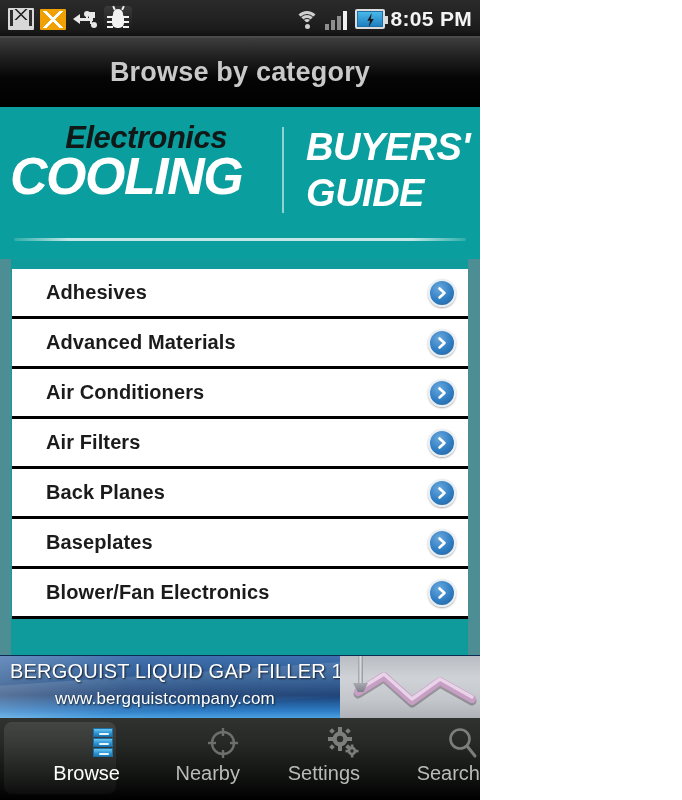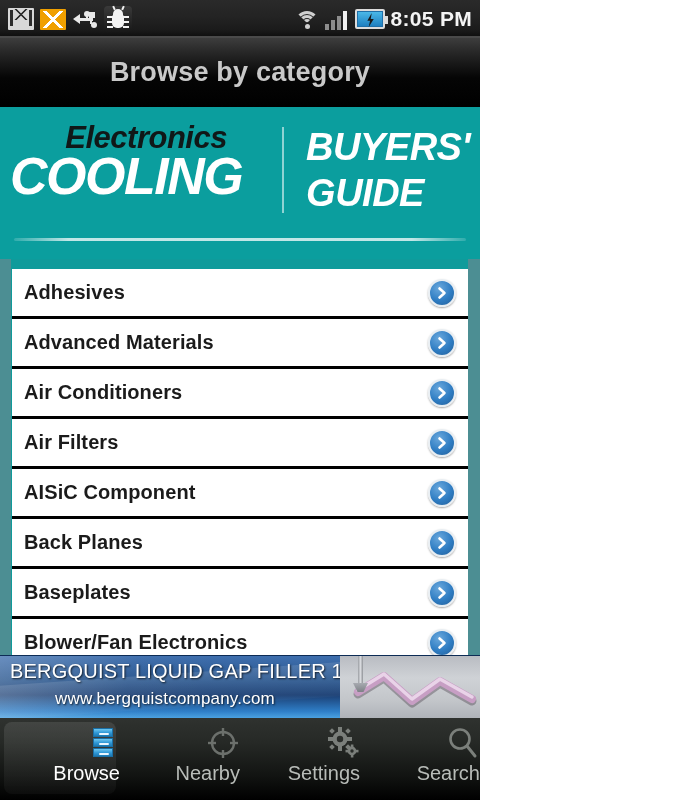--- a/index.html
+++ b/index.html
@@ -182,21 +182,21 @@
   }
   #list {
     position: absolute; left: 12px; top: 10px; width: 456px;
   }
   .row {
     height: 50px; background: #ffffff; border-bottom: 3px solid #000000;
     display: flex; align-items: center; position: relative;
   }
   .row .label {
     font-size: 20px; font-weight: bold; color: #1b1b1b; padding-left: 12px;
-    letter-spacing: 0.1px; white-space: nowrap;
+    letter-spacing: 0.1px; white-space: nowrap; margin-left: 22px;
   }
   .chev {
     position: absolute; right: 12px; top: 50%; transform: translateY(-50%);
     width: 28px; height: 28px; border-radius: 50%;
     background: radial-gradient(circle at 38% 30%, #6aa8dc 0%, #2f7dc3 55%, #245f98 100%);
     border: 2px solid #e9eef2;
     box-shadow: 0 1px 2px rgba(0,0,0,0.35);
     display: flex; align-items: center; justify-content: center;
   }
   .chev svg { display: block; }
@@ -378,28 +378,20 @@
         <div class="row">
           <div class="label">Air Conditioners</div>
           <div class="chev">
             <svg width="14" height="14" viewBox="0 0 14 14">
               <polyline points="4.5,2.5 9.5,7 4.5,11.5" fill="none" stroke="#ffffff" stroke-width="2.6" stroke-linecap="round" stroke-linejoin="round"></polyline>
             </svg>
           </div>
         </div>
         <div class="row">
           <div class="label">Air Filters</div>
-          <div class="chev">
-            <svg width="14" height="14" viewBox="0 0 14 14">
-              <polyline points="4.5,2.5 9.5,7 4.5,11.5" fill="none" stroke="#ffffff" stroke-width="2.6" stroke-linecap="round" stroke-linejoin="round"></polyline>
-            </svg>
-          </div>
-        </div>
-        <div class="row">
-          <div class="label">AISiC Component</div>
           <div class="chev">
             <svg width="14" height="14" viewBox="0 0 14 14">
               <polyline points="4.5,2.5 9.5,7 4.5,11.5" fill="none" stroke="#ffffff" stroke-width="2.6" stroke-linecap="round" stroke-linejoin="round"></polyline>
             </svg>
           </div>
         </div>
         <div class="row">
           <div class="label">Back Planes</div>
           <div class="chev">
             <svg width="14" height="14" viewBox="0 0 14 14">

